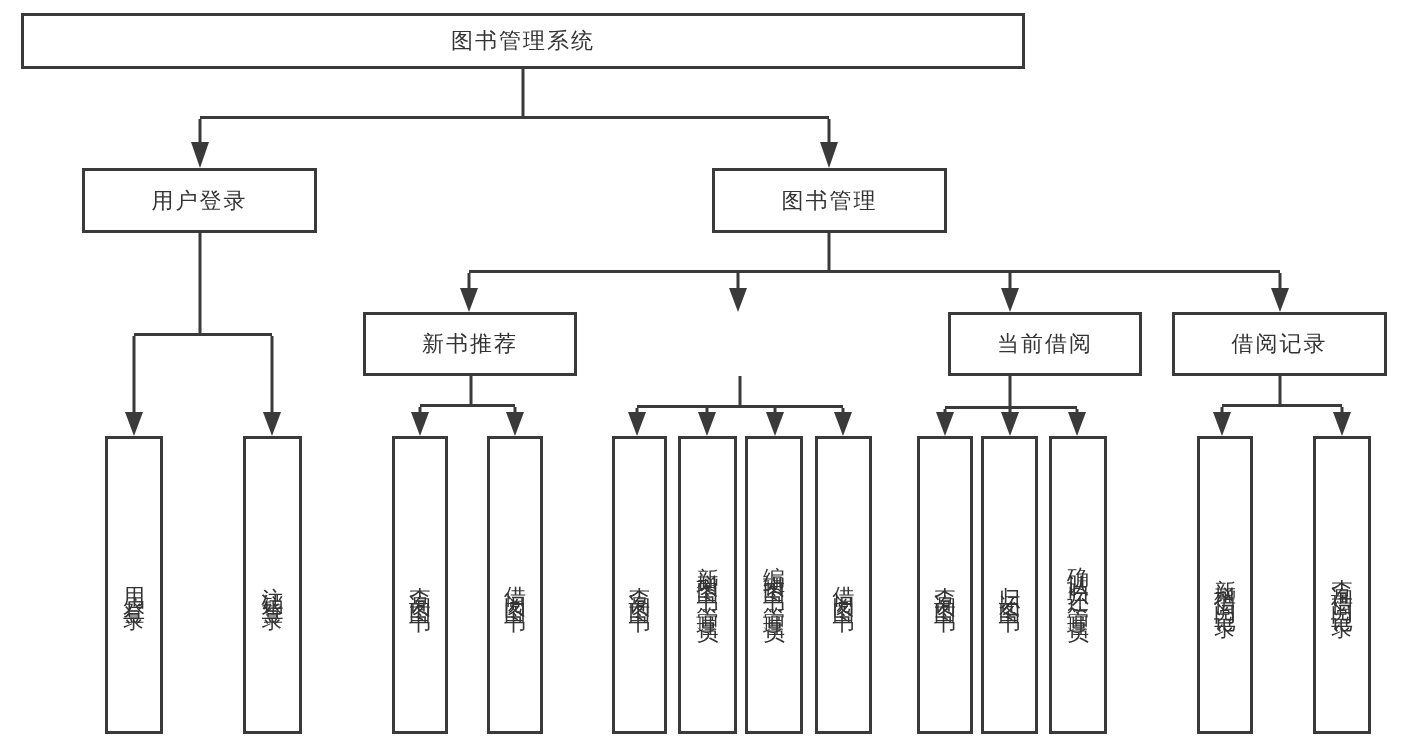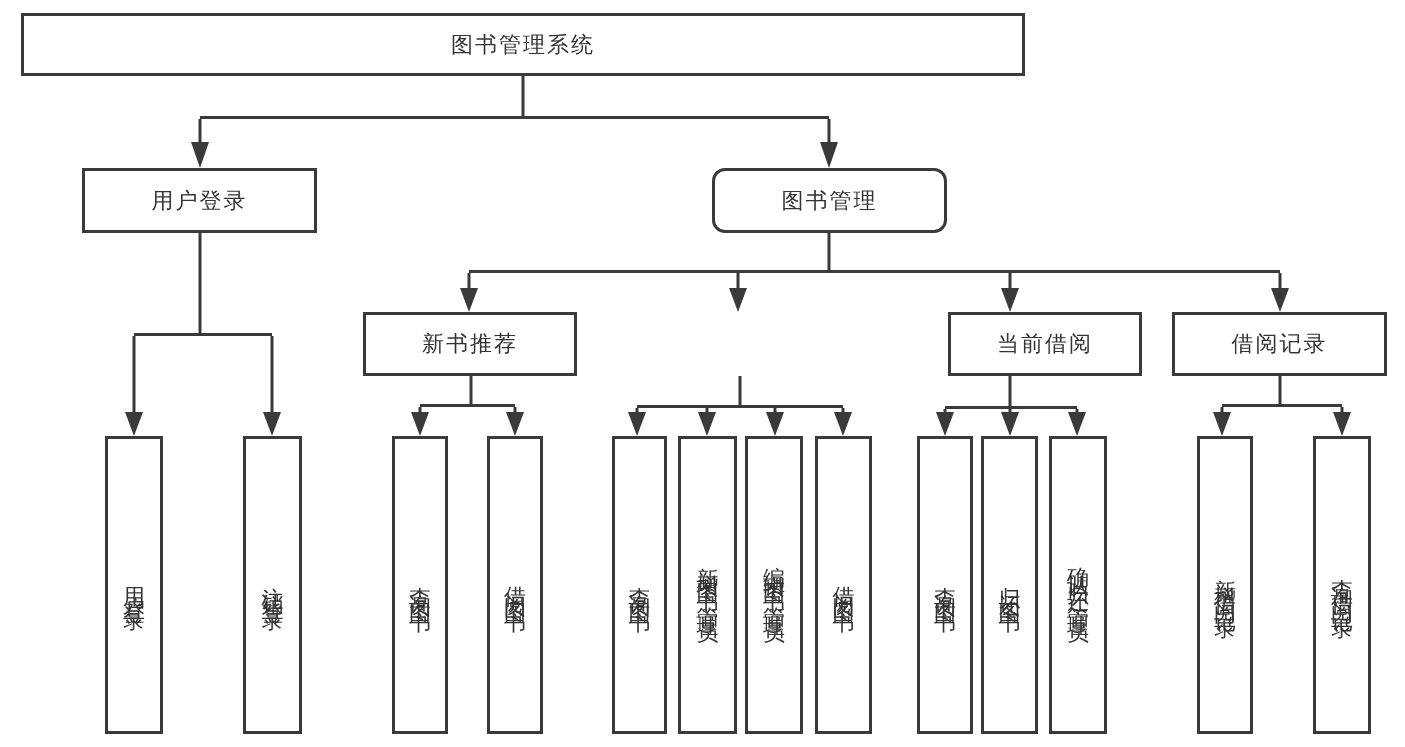--- a/index.html
+++ b/index.html
@@ -83,28 +83,28 @@
       <polygon points="766,412 784,412 775,436"></polygon>
       <polygon points="834,412 852,412 843,436"></polygon>
       <polygon points="936,412 954,412 945,436"></polygon>
       <polygon points="1001,412 1019,412 1010,436"></polygon>
       <polygon points="1068,412 1086,412 1077,436"></polygon>
       <polygon points="1213,412 1231,412 1222,436"></polygon>
       <polygon points="1333,412 1351,412 1342,436"></polygon>
     </g>
   </svg>
 
-  <div class="box" style="left:21px;top:13px;width:1004px;height:63px;">
+  <div class="box" style="left:21px;top:13px;width:1004px;height:56px;">
     <span class="hlabel">图书管理系统</span>
   </div>
 
   <div class="box" style="left:82px;top:168px;width:235px;height:65px;">
     <span class="hlabel">用户登录</span>
   </div>
-  <div class="box" style="left:712px;top:168px;width:235px;height:65px;border-radius:13px;">
+  <div class="box" style="left:712px;top:168px;width:235px;height:65px;">
     <span class="hlabel">图书管理</span>
   </div>
 
   <div class="box" style="left:363px;top:312px;width:214px;height:64px;text-align:right;">
     <span class="hlabel">新书推荐</span>
   </div>
   <div class="box" style="left:948px;top:312px;width:194px;height:64px;text-align:center;">
     <span class="hlabel">当前借阅</span>
   </div>
   <div class="box" style="left:1172px;top:312px;width:215px;height:64px;">

